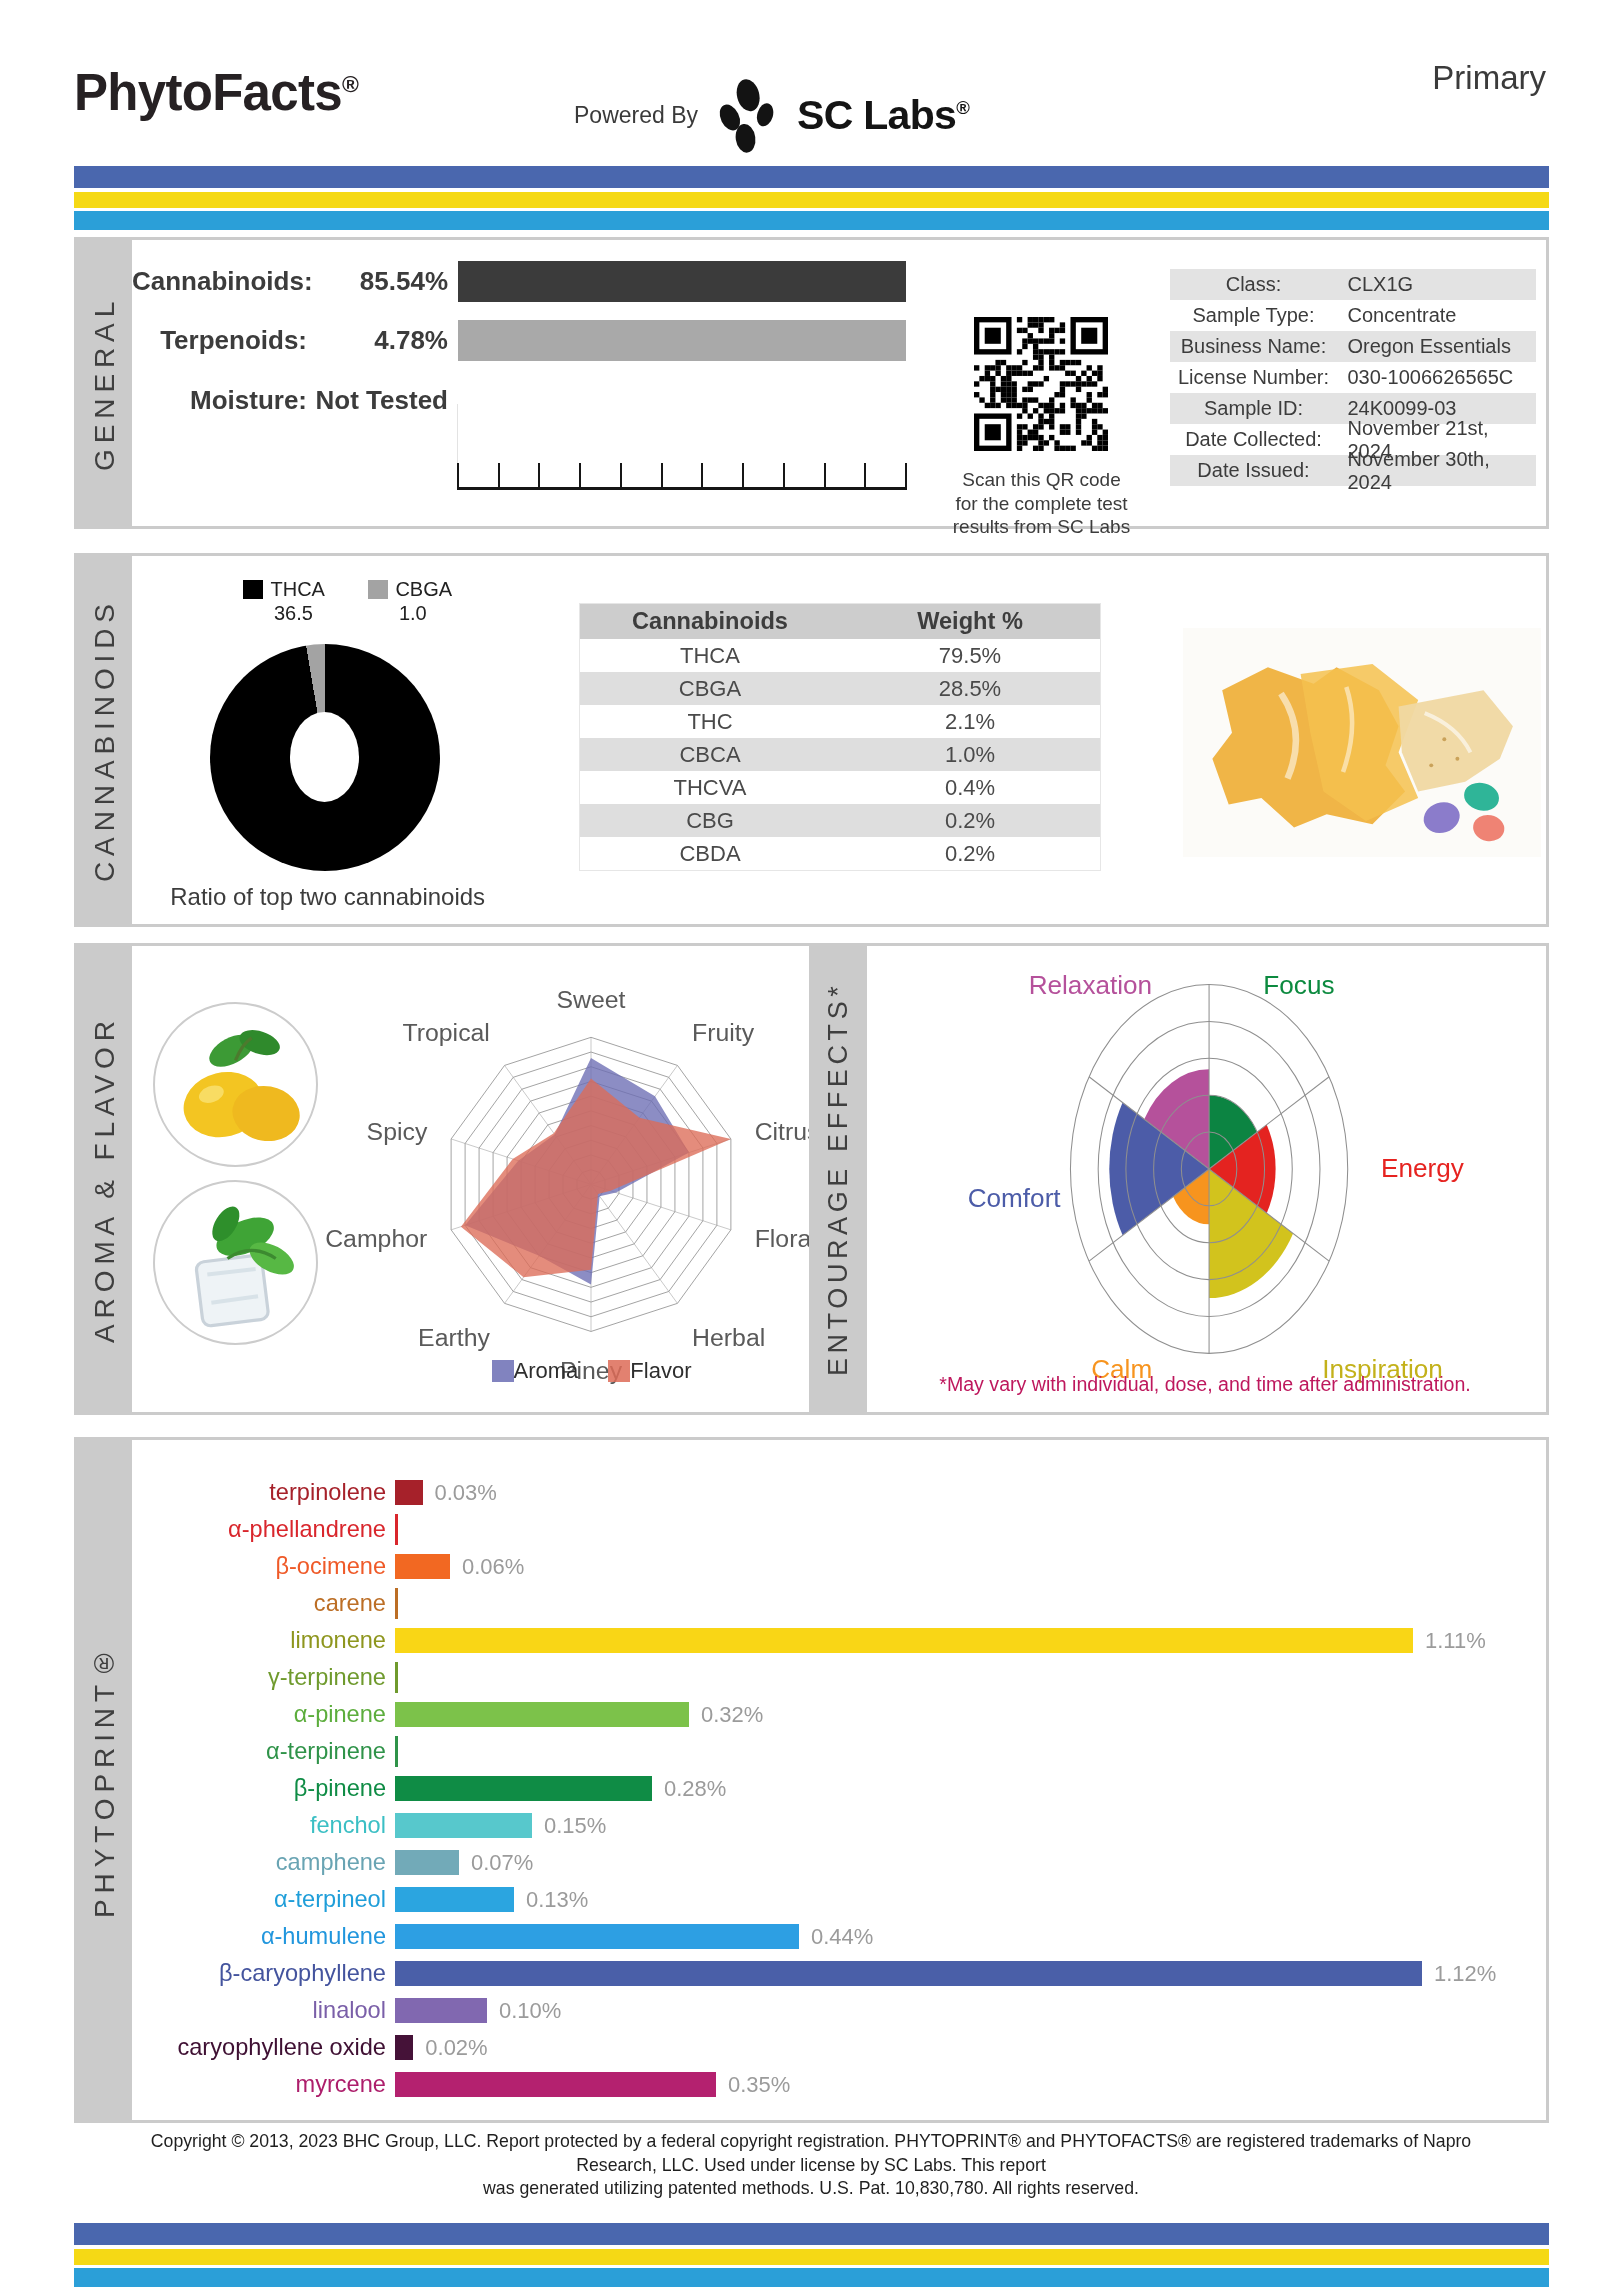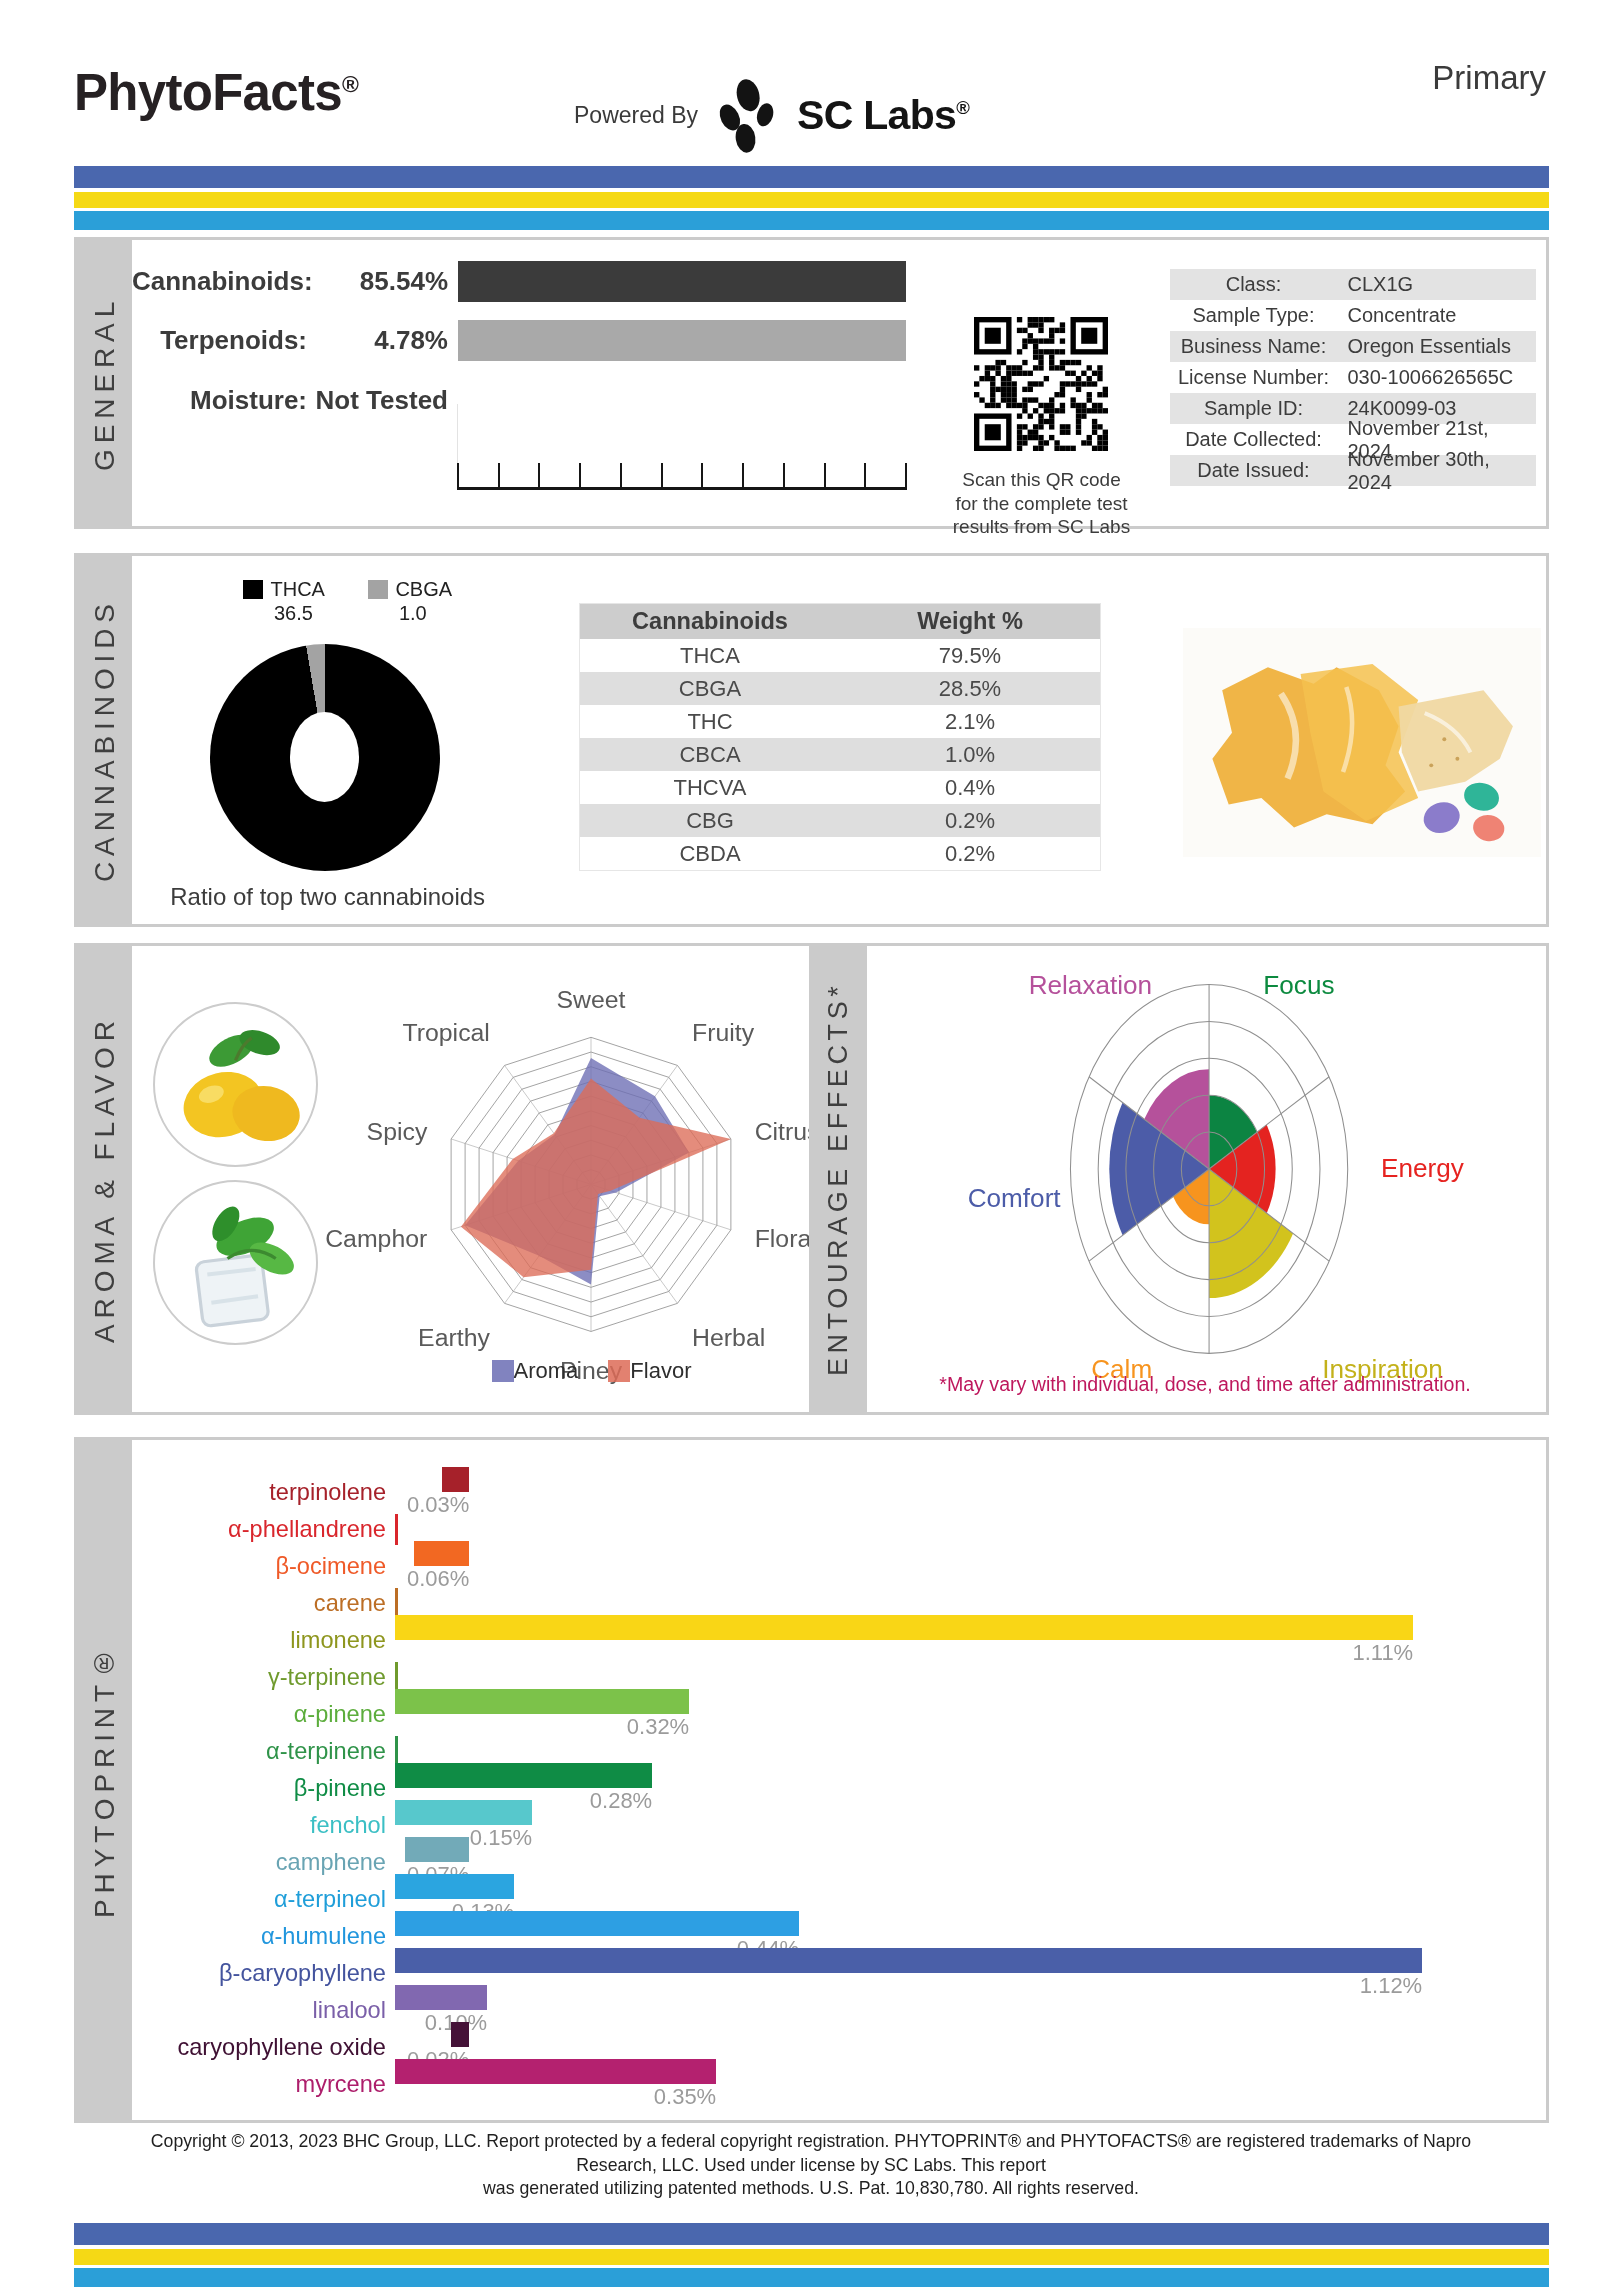--- a/index.html
+++ b/index.html
@@ -70,21 +70,21 @@
   .rl-sq{width:22px;height:22px;display:inline-block;}
   .ent-side{position:absolute;left:677px;top:0;width:58px;height:100%;background:#cbcbcb;display:flex;align-items:center;justify-content:center;
         writing-mode:vertical-rl;transform:rotate(180deg);font-size:27px;letter-spacing:4.6px;color:#3f3f3f;}
   .ent-svg{position:absolute;left:739px;top:6.5px;}
   .ent-footnote{position:absolute;left:746px;top:427px;width:654px;text-align:center;font-size:19.6px;color:#be185d;}
 
   
   .terp-rows{position:absolute;left:12px;top:34px;width:100%;}
   .terp-row{display:flex;align-items:center;height:37px;}
   .terp-label{width:242px;text-align:right;padding-right:9.2px;font-size:23.6px;font-weight:400;}
-  .terp-barzone{display:flex;align-items:flex-end;flex-direction:column;}
+  .terp-barzone{display:flex;align-items:center;}
   .terp-bar{height:25px;}
   .terp-tick{width:2.6px;height:31px;}
   .terp-val{margin-left:11.8px;font-size:22px;color:#9b9b9b;}
 
   .footer{position:absolute;left:111px;top:2130px;width:1400px;text-align:center;font-size:17.7px;line-height:23.6px;color:#1f1f1f;}
 </style>
 </head>
 <body>
 
 <div class="page">

